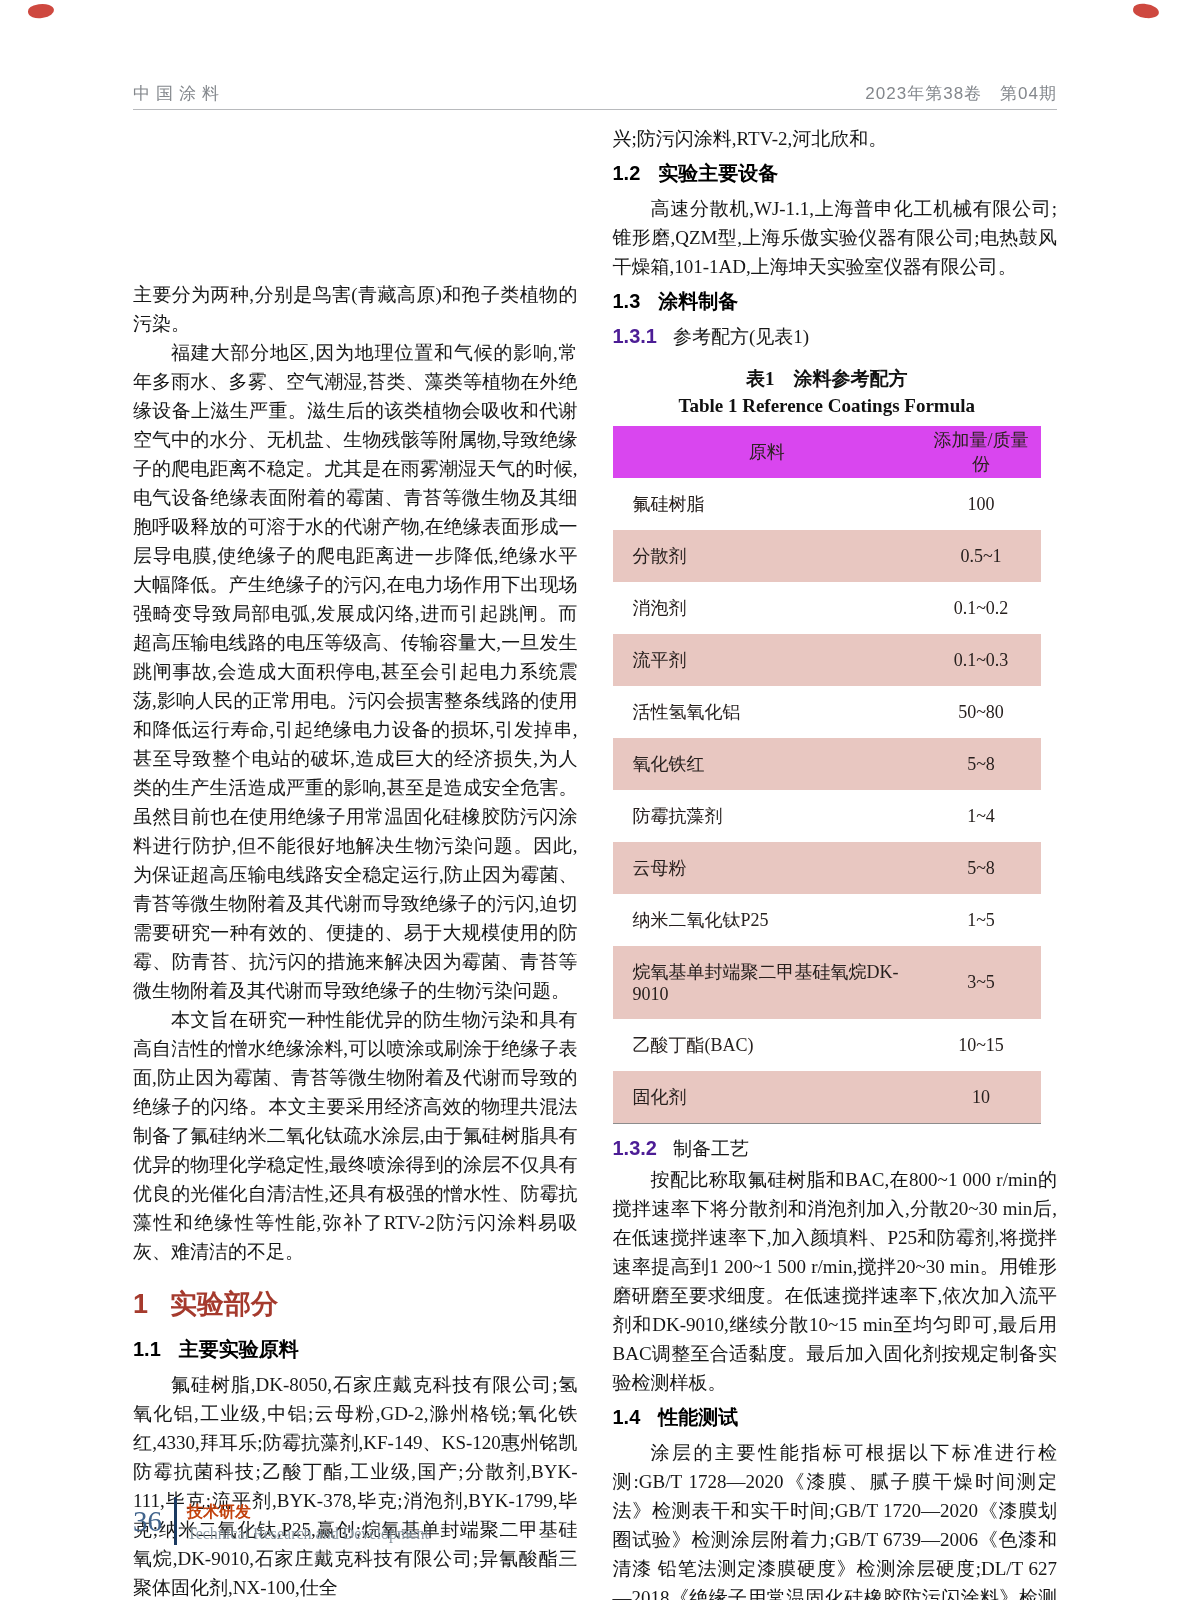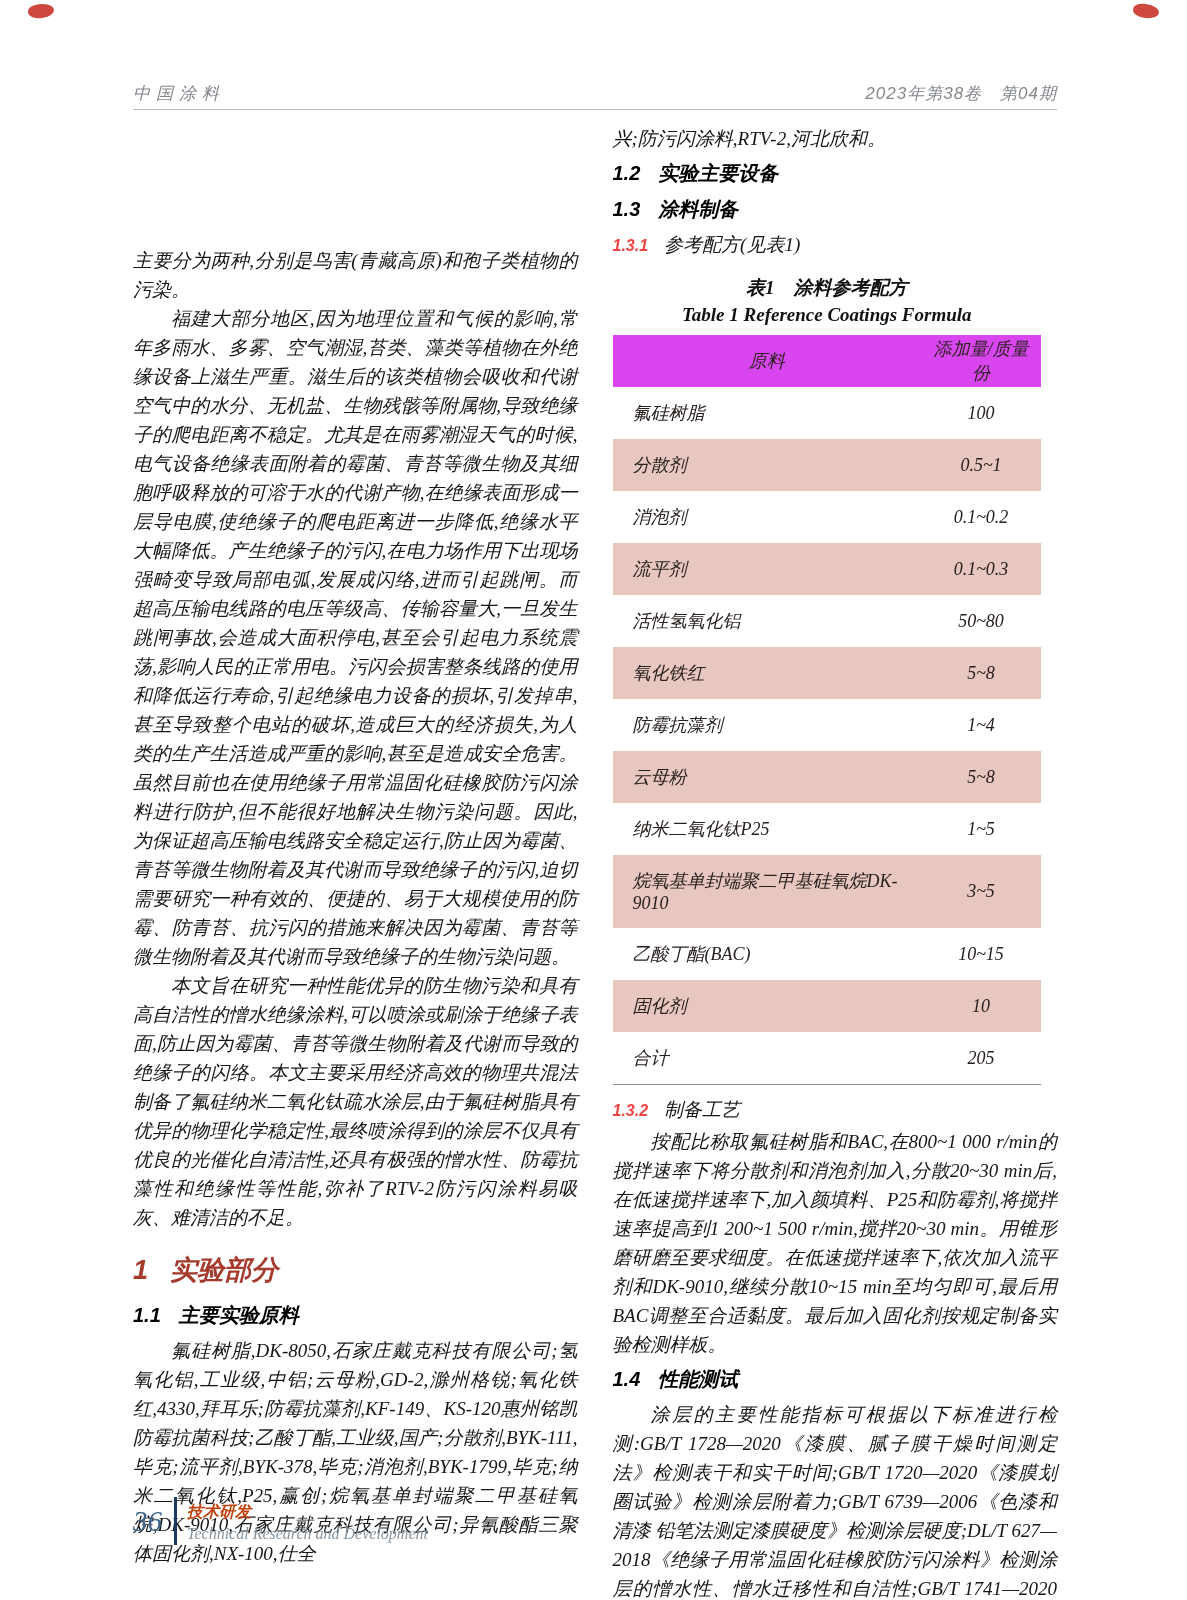--- a/index.html
+++ b/index.html
@@ -2,21 +2,20 @@
 <html><head>
 <meta charset="utf-8">
 <style>
   * { margin:0; padding:0; box-sizing:border-box; }
   html,body { background:#ffffff; }
   .page {
     position:relative; width:1187px; height:1600px;
     background:#ffffff; overflow:hidden;
     font-family:"Liberation Serif","DejaVu Serif",serif;
     color:#1a1a1a;
-    font-style:italic;
   }
   
   .corner-mark { position:absolute; top:4px; width:26px; height:14px;
     background:#c9342a; border-radius:45% 60% 50% 55%; opacity:.9; }
   .corner-mark.left  { left:28px;  transform:rotate(-8deg); }
   .corner-mark.right { left:1133px; transform:rotate(6deg); }
 
   .page-header {
     position:absolute; left:133px; top:82px; width:924px;
     display:flex; justify-content:space-between; align-items:flex-end;
@@ -52,21 +51,21 @@
   .sec2-heading {
     font-family:"Liberation Sans","DejaVu Sans",sans-serif;
     color:#000000; font-size:20px; font-weight:bold;
     line-height:30px; margin:5px 0 6px 0;
   }
   .sec2-heading .hnum { margin-right:18px; }
 
   .sec3-line { font-size:19px; line-height:29px; margin:2px 0; }
   .sec3-line .hnum {
     font-family:"Liberation Sans","DejaVu Sans",sans-serif;
-    color:#ef4444; font-weight:bold; margin-right:16px; font-size:16px;
+    color:#4c1d95; font-weight:bold; margin-right:16px; font-size:20px;
   }
   .sec3-line .htitle { color:#161616; }
 
   .table-block { margin:14px 16px 10px 0; }
   .tbl-caption-cn {
     text-align:center; font-weight:bold; font-size:19px; line-height:27px;
     color:#111;
   }
   .tbl-caption-en {
     text-align:center; font-weight:bold; font-size:19px; line-height:27px;
@@ -141,20 +140,21 @@
       <p class="body-para">氟硅树脂,DK-8050,石家庄戴克科技有限公司;氢氧化铝,工业级,中铝;云母粉,GD-2,滁州格锐;氧化铁红,4330,拜耳乐;防霉抗藻剂,KF-149、KS-120惠州铭凯防霉抗菌科技;乙酸丁酯,工业级,国产;分散剂,BYK-111,毕克;流平剂,BYK-378,毕克;消泡剂,BYK-1799,毕克;纳米二氧化钛,P25,赢创;烷氧基单封端聚二甲基硅氧烷,DK-9010,石家庄戴克科技有限公司;异氰酸酯三聚体固化剂,NX-100,仕全</p>
     </div>
 
     <div class="col">
       <p class="body-para no-indent">兴;防污闪涂料,RTV-2,河北欣和。</p>
 
       <div class="sec2-heading">
         <span class="hnum">1.2</span><span>实验主要设备</span>
       </div>
 
+      <p class="body-para">高速分散机,WJ-1.1,上海普申化工机械有限公司;锥形磨,QZM型,上海乐傲实验仪器有限公司;电热鼓风干燥箱,101-1AD,上海坤天实验室仪器有限公司。</p>
 
       <div class="sec2-heading">
         <span class="hnum">1.3</span><span>涂料制备</span>
       </div>
 
       <div class="sec3-line">
         <span class="hnum">1.3.1</span><span class="htitle">参考配方(见表1)</span>
       </div>
 
       <div class="table-block">
@@ -208,24 +208,20 @@
                 <td class="cell-material">烷氧基单封端聚二甲基硅氧烷DK-9010</td>
                 <td class="cell-amount">3~5</td>
               </tr>
             <tr>
                 <td class="cell-material">乙酸丁酯(BAC)</td>
                 <td class="cell-amount">10~15</td>
               </tr>
             <tr>
                 <td class="cell-material">固化剂</td>
                 <td class="cell-amount">10</td>
-              </tr>
-            <tr>
-                <td class="cell-material">合计</td>
-                <td class="cell-amount">205</td>
               </tr>
           </tbody>
         </table>
       </div>
 
       <div class="sec3-line">
         <span class="hnum">1.3.2</span><span class="htitle">制备工艺</span>
       </div>
 
       <p class="body-para">按配比称取氟硅树脂和BAC,在800~1 000 r/min的搅拌速率下将分散剂和消泡剂加入,分散20~30 min后,在低速搅拌速率下,加入颜填料、P25和防霉剂,将搅拌速率提高到1 200~1 500 r/min,搅拌20~30 min。用锥形磨研磨至要求细度。在低速搅拌速率下,依次加入流平剂和DK-9010,继续分散10~15 min至均匀即可,最后用BAC调整至合适黏度。最后加入固化剂按规定制备实验检测样板。</p>

